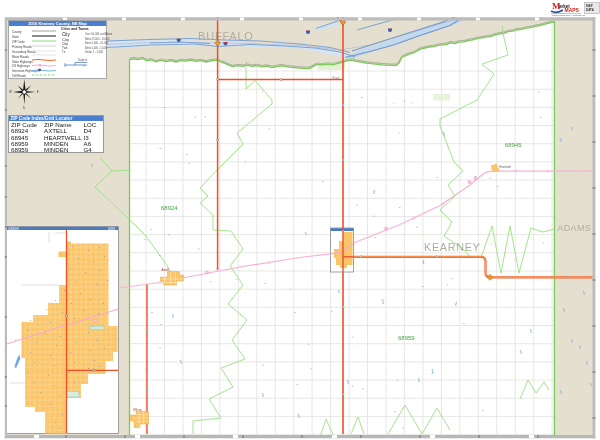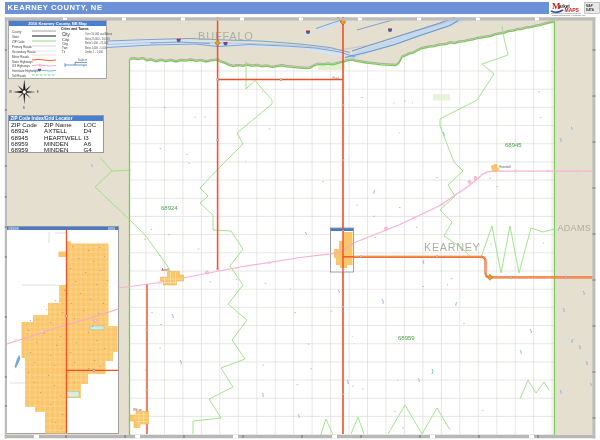--- a/index.html
+++ b/index.html
@@ -543,25 +543,20 @@
         <rect x="476" y="17.5" width="4" height="3"></rect>
         <rect x="535" y="17.5" width="4" height="3"></rect>
 <rect x="34" y="435" width="5" height="3"></rect>
         <rect x="135" y="435" width="5" height="3"></rect>
         <rect x="233" y="435" width="5" height="3"></rect>
         <rect x="332" y="435" width="5" height="3"></rect>
         <rect x="430" y="435" width="5" height="3"></rect>
         <rect x="529" y="435" width="5" height="3"></rect>
 </g>
 </svg>
-<div id="hdr">
-      <div id="hdrbar">
-        <span>KEARNEY COUNTY, NE</span>
-      </div>
-    </div>
 <div id="logo">
 <svg width="51" height="17" viewBox="0 0 51 17">
 <text x="3" y="9" font-size="9" font-weight="bold" fill="#cc2222" font-family="Liberation Serif,serif">M</text>
 <text x="10" y="7.5" font-size="4.5" font-weight="bold" fill="#222" font-family="Liberation Sans,sans-serif">arket</text>
 <text x="15.5" y="12" font-size="5" font-weight="bold" fill="#cc2222" font-family="Liberation Sans,sans-serif">MAPS</text>
 <path d="M2,11 Q8,14 14,10" fill="none" stroke="#334e9e" stroke-width="1.8"></path>
 <path d="M2,13.5 L32,13.5" stroke="#888" stroke-width="0.5"></path>
 <text x="3" y="15.8" font-size="1.8" fill="#555" font-family="Liberation Sans,sans-serif">Custom Mapping Since A Trademark Map</text>
 <rect x="35.5" y="2.5" width="15" height="11" fill="#e8e8e8" stroke="#999" stroke-width="0.5"></rect>
 <text x="37" y="6.5" font-size="3" font-weight="bold" fill="#333" font-family="Liberation Sans,sans-serif">MAP</text>

